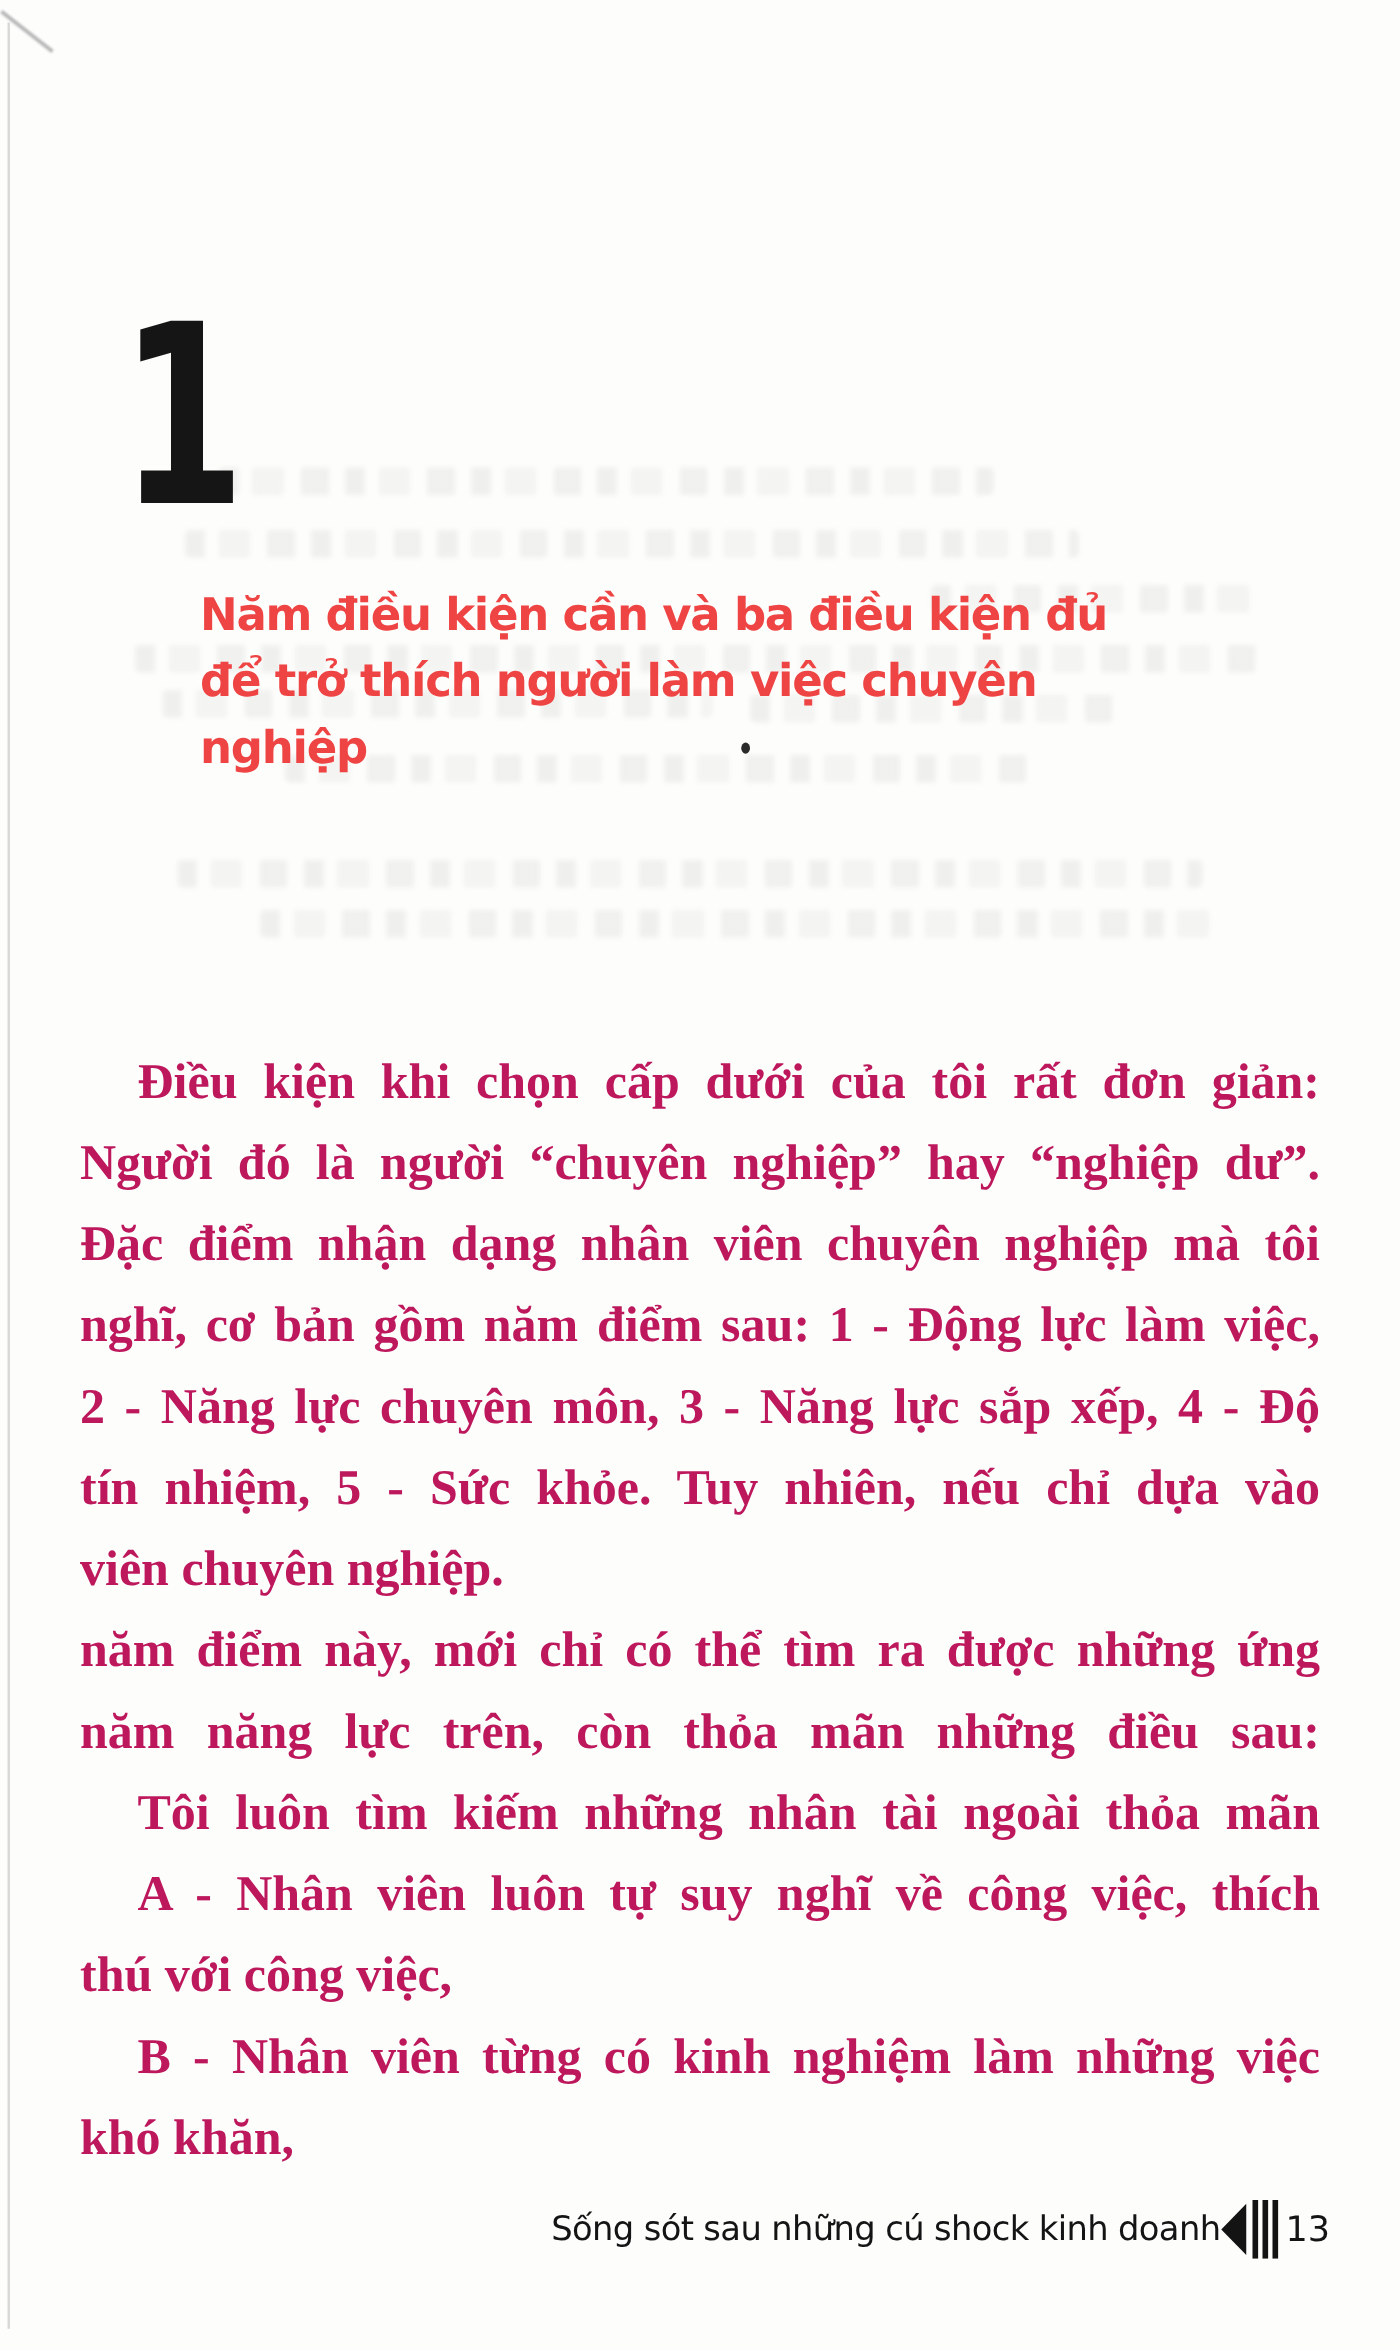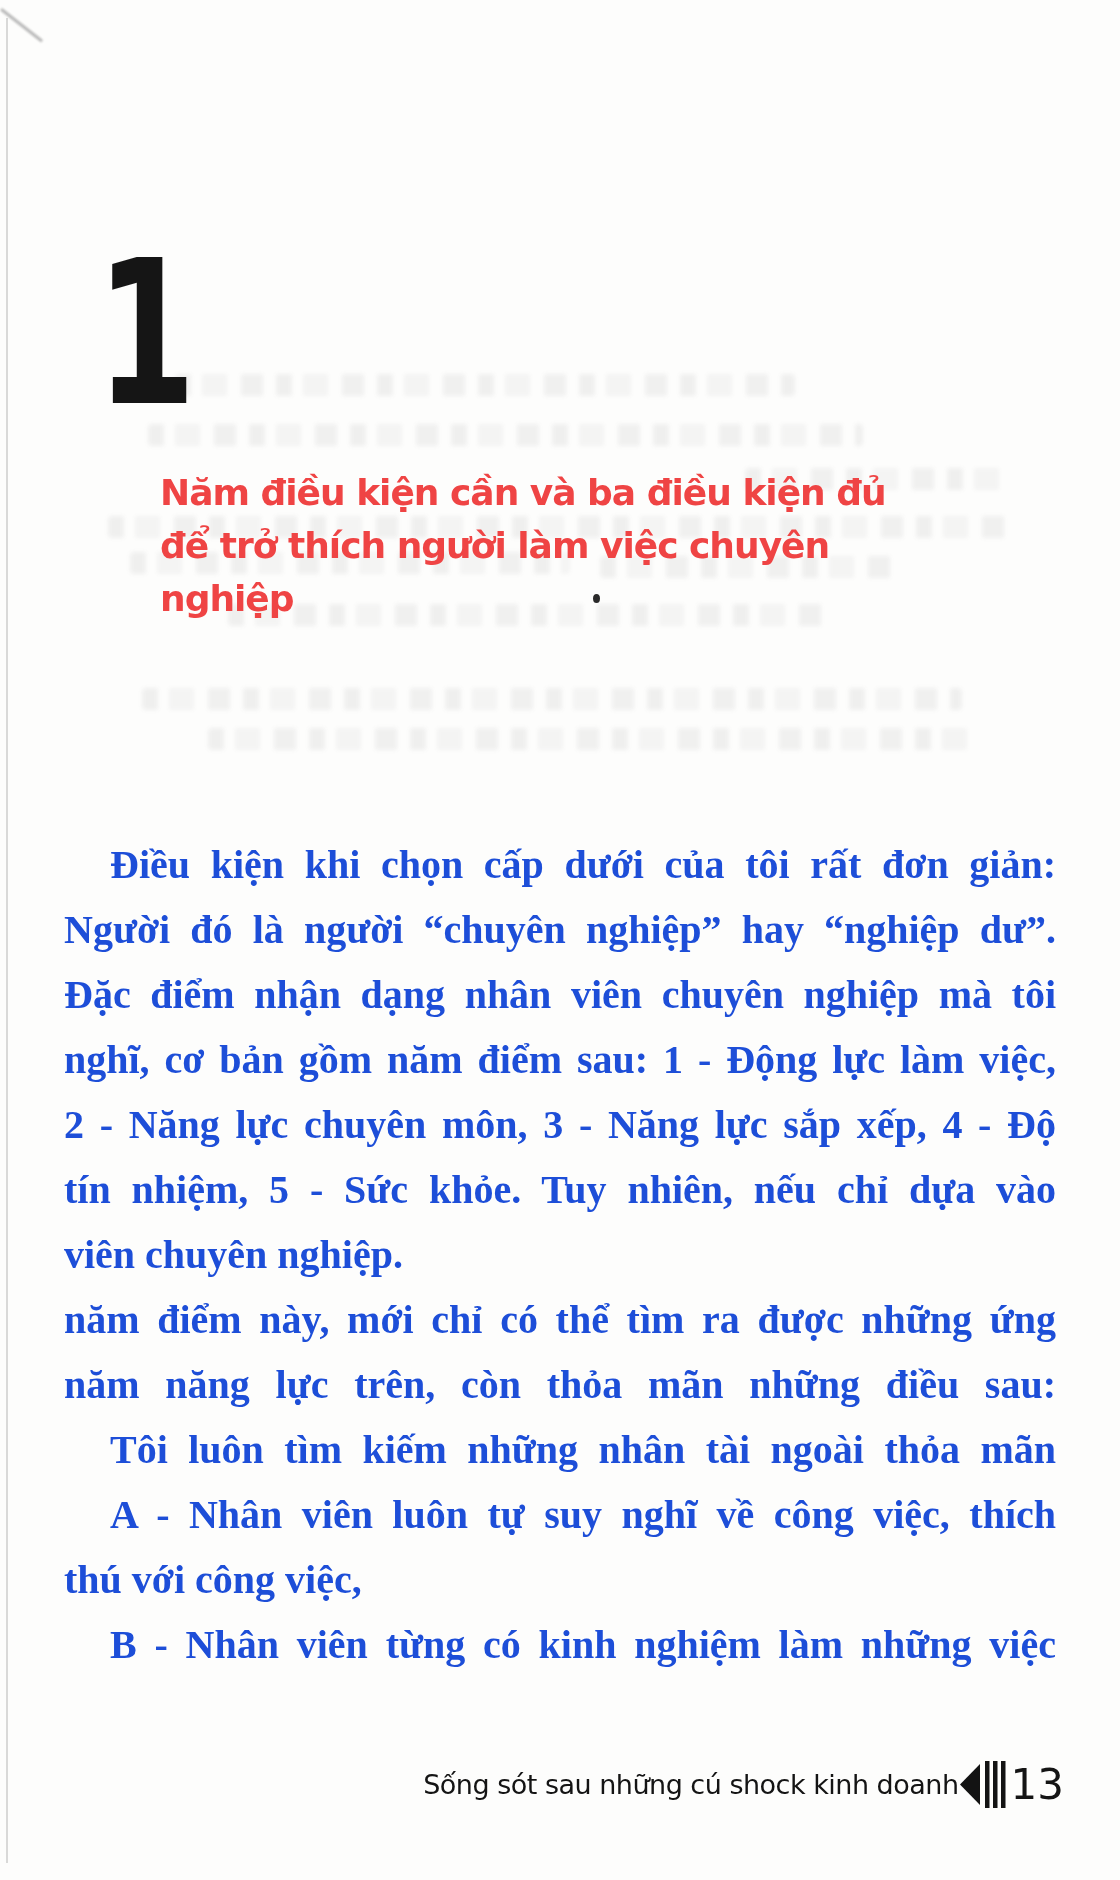--- a/index.html
+++ b/index.html
@@ -47,33 +47,33 @@
     position:absolute;left:160px;top:466px;width:760px;
     font-family:"DejaVu Sans",sans-serif;font-weight:bold;
     font-size:36px;line-height:53px;letter-spacing:-1px;color:#ef4444;
   }
   .title-dot{
     position:absolute;left:593px;top:594px;width:7px;height:9px;
     background:#2a2a2a;border-radius:50%;
   }
   .body-block{
     position:absolute;left:64px;top:832px;width:992px;
-    font-size:40px;font-weight:bold;line-height:65px;color:#1d4ed8;
+    font-size:40px;font-weight:bold;line-height:65px;color:#be185d;
   }
   .bl{height:65px;overflow:hidden;}
   .jl{text-align:justify;text-align-last:justify;}
   .ind{padding-left:46px;}
   .footer{
     position:absolute;top:1760px;right:56px;
     display:flex;align-items:center;
     font-family:"DejaVu Sans",sans-serif;color:#141414;
   }
   .footer-title{font-size:27px;letter-spacing:-.5px;}
   .footer-icon{width:50px;height:47px;display:block;}
-  .footer-page{font-size:42px;margin-left:2px;}
+  .footer-page{font-size:28px;margin-left:2px;}
 </style>
 </head>
 <body>
 
 <div class="scan-edge"></div>
 <div class="scan-corner"></div>
 
 <div class="ghost g1"></div>
 <div class="ghost g2"></div>
 <div class="ghost g9"></div>
@@ -102,20 +102,21 @@
   <div class="bl">viên chuyên nghiệp.</div>
   <div class="bl jl">năm điểm này, mới chỉ có thể tìm ra được những ứng</div>
 
   <div class="bl jl">năm năng lực trên, còn thỏa mãn những điều sau:</div>
   <div class="bl jl ind">Tôi luôn tìm kiếm những nhân tài ngoài thỏa mãn</div>
 
   <div class="bl jl ind">A - Nhân viên luôn tự suy nghĩ về công việc, thích</div>
   <div class="bl">thú với công việc,</div>
 
   <div class="bl jl ind">B - Nhân viên từng có kinh nghiệm làm những việc</div>
+  <div class="bl">khó khăn,</div>
 </div>
 
 <div class="footer">
   <span class="footer-title">Sống sót sau những cú shock kinh doanh</span>
   <span>
     <svg class="footer-icon" viewBox="0 0 50 47" xmlns="http://www.w3.org/2000/svg">
       <polygon points="21,3 21,44 1,23.5" fill="#131313"></polygon>
       <rect x="26" y="0" width="4.5" height="47" fill="#131313"></rect>
       <rect x="34" y="0" width="4.5" height="47" fill="#131313"></rect>
       <rect x="42" y="0" width="4.5" height="47" fill="#131313"></rect>

